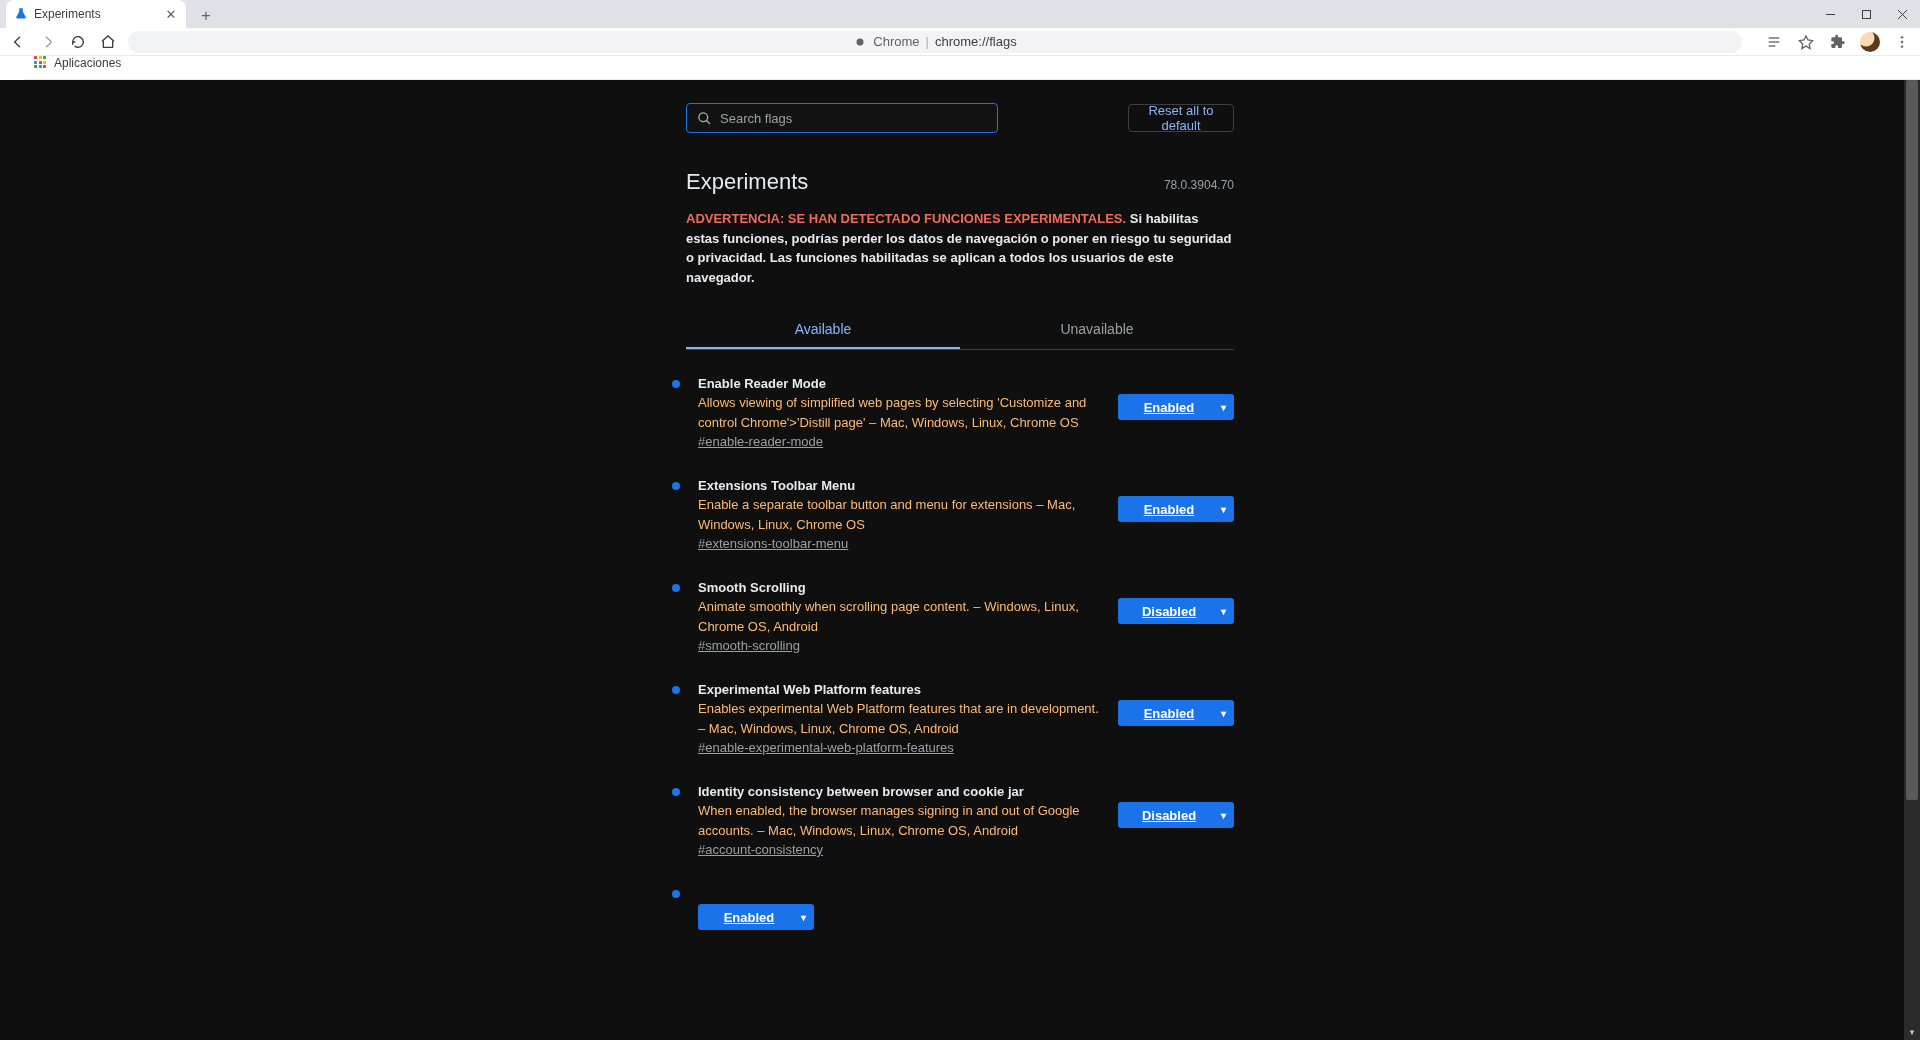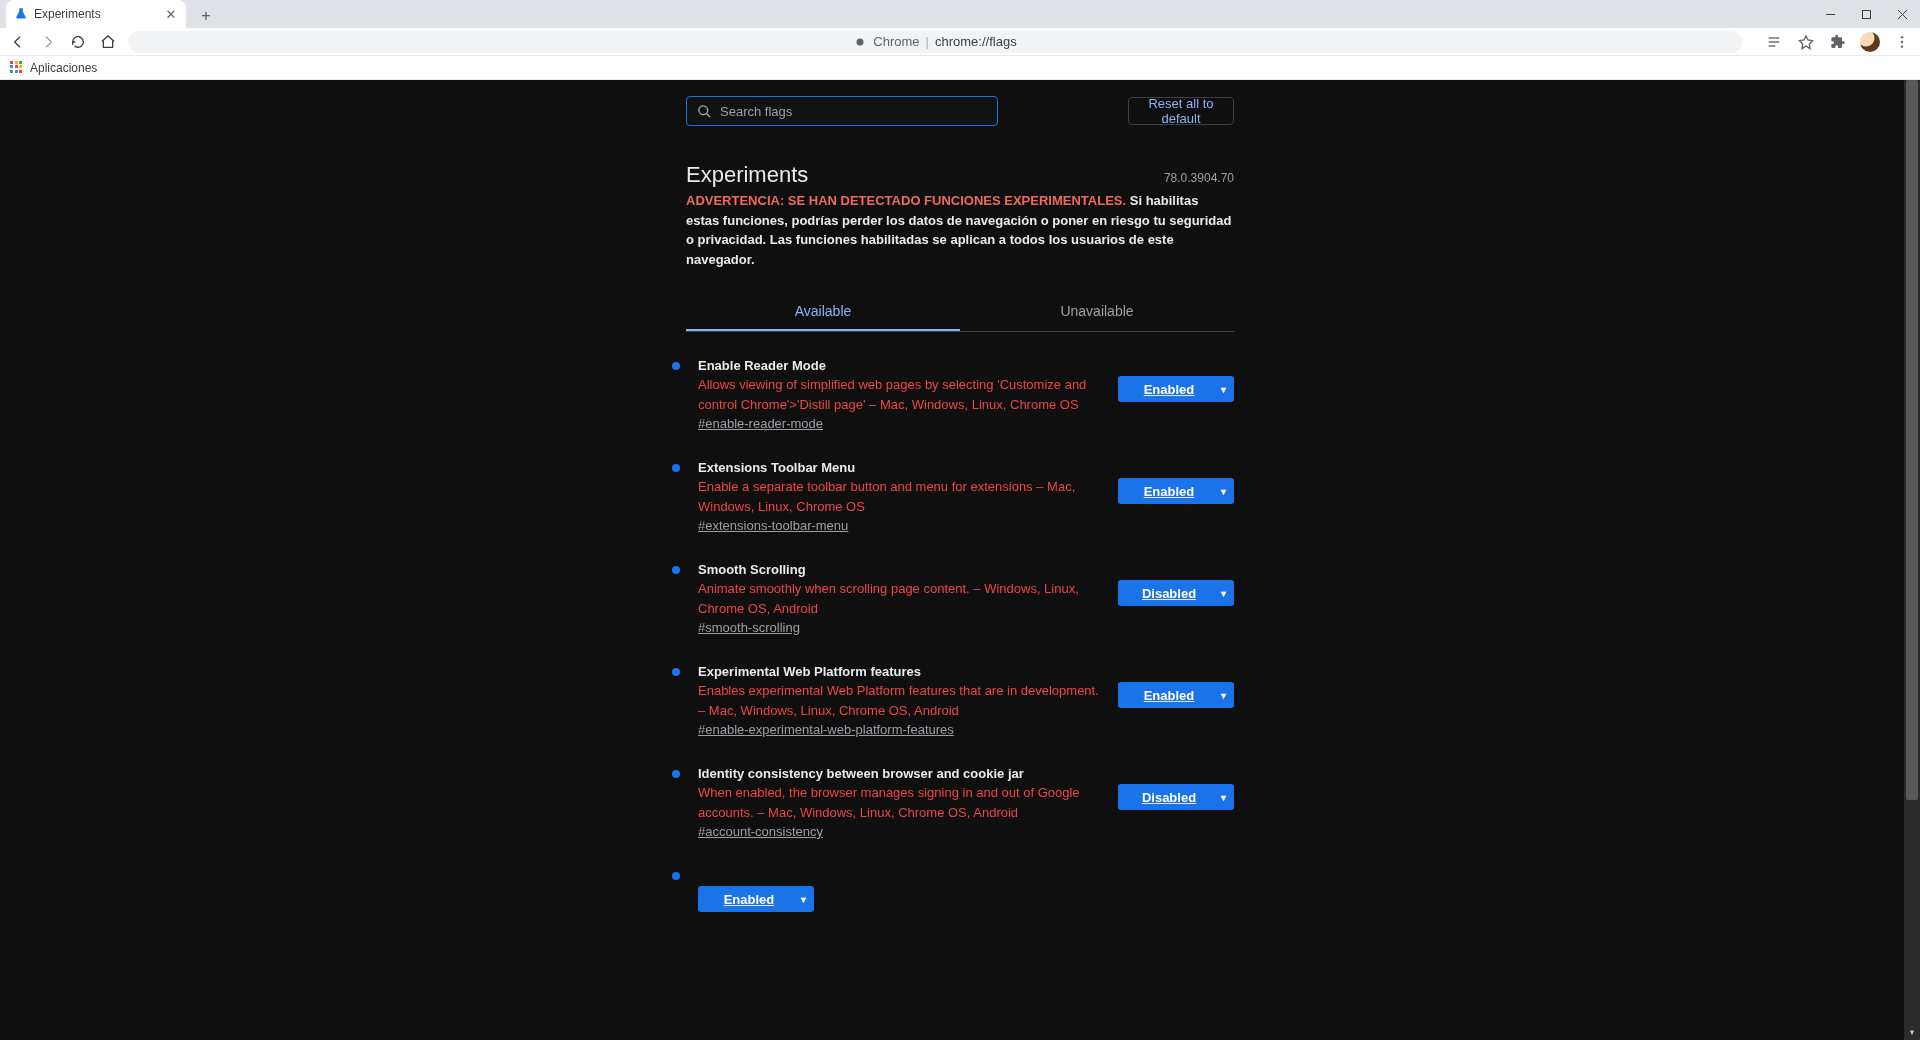--- a/index.html
+++ b/index.html
@@ -18,64 +18,64 @@
 .toolbar{height:28px;background:#fff;display:flex;align-items:center;padding:0 8px;gap:10px;border-bottom:1px solid #e8eaed;}
 .tbtn{width:20px;height:20px;display:flex;align-items:center;justify-content:center;color:#5f6368;cursor:pointer;}
 .tbtn svg{width:16px;height:16px;}
 .omnibox{flex:1;height:22px;background:#f1f3f4;border-radius:12px;display:flex;align-items:center;padding:0 10px;font-size:13px;color:#5f6368;gap:6px;justify-content:center;}
 .omnibox .sec{display:flex;align-items:center;gap:6px;}
 .omnibox .divider{color:#b0b0b0;}
 .omnibox .path{color:#3c4043;}
 .avatar{width:20px;height:20px;border-radius:50%;background:radial-gradient(circle at 30% 30%,#f9d9b6 0 40%,#5b3a1e 45% 100%);}
 .tright{display:flex;align-items:center;gap:12px;margin-left:12px;}
 
-.bookbar{height:24px;background:#fff;display:flex;align-items:center;padding:0 10px;gap:6px;font-size:12px;color:#3c4043;border-bottom:1px solid #e8eaed;}
+.bookbar{height:24px;background:#fff;display:flex;align-items:flex-start;padding:0 10px;gap:6px;font-size:12px;color:#3c4043;border-bottom:1px solid #e8eaed;margin-left:24px;}
 .apps-icon{width:14px;height:14px;display:grid;grid-template-columns:repeat(3,3px);grid-template-rows:repeat(3,3px);gap:1.5px;}
 .apps-icon span:nth-child(1){background:#ea4335;} .apps-icon span:nth-child(2){background:#fbbc05;} .apps-icon span:nth-child(3){background:#34a853;}
 .apps-icon span:nth-child(4){background:#4285f4;} .apps-icon span:nth-child(5){background:#ea4335;} .apps-icon span:nth-child(6){background:#fbbc05;}
 .apps-icon span:nth-child(7){background:#34a853;} .apps-icon span:nth-child(8){background:#4285f4;} .apps-icon span:nth-child(9){background:#ea4335;}
 .apps-icon span{border-radius:0.5px;}
 
 
 .viewport{height:calc(1040px - 28px - 28px - 24px);background:#0f0f0f;position:relative;overflow:hidden;}
 .scrollbar{position:absolute;right:0;top:0;width:16px;height:100%;background:#2b2b2b;}
 .scrollbar .thumb{position:absolute;left:2px;right:2px;top:0;height:720px;background:#5a5a5a;border-radius:2px;}
 .scrollbar .arrow{position:absolute;left:0;right:0;height:16px;display:flex;align-items:center;justify-content:center;color:#c0c0c0;font-size:9px;}
 .scrollbar .arrow.down{bottom:0;}
 
-.page{width:548px;margin:0 auto;padding-top:16px;color:#e8eaed;}
+.page{width:548px;margin:0 auto;padding-top:23px;color:#e8eaed;}
 
 .toprow{display:flex;align-items:center;gap:130px;}
 .searchwrap{flex:0 0 312px;height:30px;border:1px solid #1a73e8;border-radius:4px;background:#121212;display:flex;align-items:center;padding:0 10px;gap:8px;}
 .searchwrap svg{width:15px;height:15px;fill:#aeb1b5;}
 .searchwrap input{flex:1;background:transparent;border:none;outline:none;color:#e8eaed;font-size:13px;}
 .searchwrap input::placeholder{color:#9aa0a6;}
 .resetbtn{height:28px;padding:0 12px;border:1px solid #3c4043;border-radius:4px;background:transparent;color:#8ab4f8;font-size:13px;cursor:pointer;display:flex;align-items:center;}
 
 .expheader{display:flex;align-items:baseline;justify-content:space-between;margin-top:36px;}
 .exptitle{font-size:22px;font-weight:400;color:#e8eaed;}
 .version{font-size:12px;color:#9aa0a6;}
 
-.warn{margin-top:3px;font-size:13px;line-height:1.5;color:#e8eaed;}
+.warn{margin-top:14px;font-size:13px;line-height:1.5;color:#e8eaed;}
 .warn .red{color:#ed6b5e;font-weight:700;}
 .warn .bold{font-weight:700;}
 
 .beta{margin-top:18px;font-size:13px;color:#9aa0a6;}
 .beta a{color:#8ab4f8;text-decoration:underline;}
 
 .tabs{display:flex;margin-top:24px;border-bottom:1px solid #3c4043;}
 .tabs .tabbtn{flex:1;text-align:center;padding:10px 0;font-size:14px;cursor:pointer;color:#9aa0a6;border-bottom:2px solid transparent;}
 .tabs .tabbtn.active{color:#8ab4f8;border-bottom-color:#8ab4f8;}
 
 .flag-list{margin-top:26px;}
 .flag{display:flex;gap:18px;margin-bottom:28px;}
 .flag .dot{width:8px;height:8px;border-radius:50%;background:#1a73e8;flex:0 0 8px;margin-top:4px;margin-left:-14px;}
 .flag .body{flex:1;min-width:0;}
 .flag .ftitle{font-size:13px;font-weight:700;color:#e8eaed;}
-.flag .fdesc{font-size:13px;color:#ef4444;line-height:1.5;margin-top:2px;}
+.flag .fdesc{font-size:13px;color:#fdba74;line-height:1.5;margin-top:2px;}
 .flag .fhash{font-size:13px;color:#9aa0a6;text-decoration:underline;margin-top:2px;display:inline-block;}
 .flag .selwrap{flex:0 0 116px;display:flex;align-items:flex-start;padding-top:18px;text-decoration:underline;}
 .flag .sel{width:116px;height:26px;background:#1a73e8;color:#fff;border:none;border-radius:3px;font-size:13px;font-weight:600;display:flex;align-items:center;justify-content:center;position:relative;cursor:pointer;padding-right:14px;}
 .flag .sel::after{content:"▾";position:absolute;right:8px;font-size:10px;}
 </style>
 </head>
 <body>
 
 <div class="chrome-top">
   <div class="tab">

